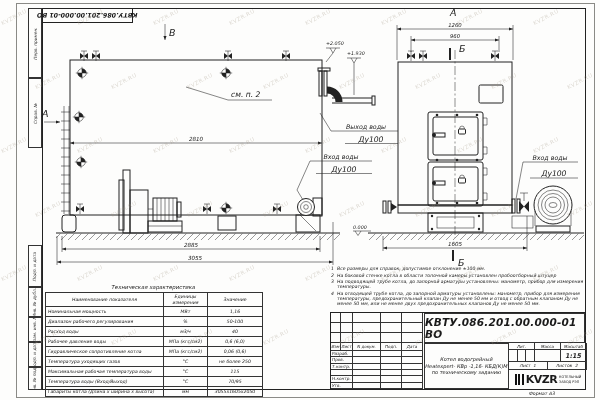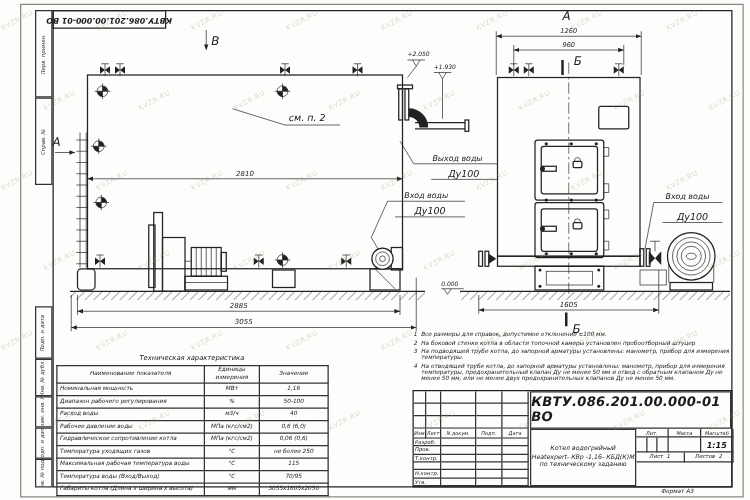--- a/index.html
+++ b/index.html
@@ -470,20 +470,28 @@
       <div class="rhead" style="height:8px;font-size:4.3px;">
         <div style="width:39px;gap:3px;">
           <span>Лист</span>
           <span>1</span>
         </div>
         <div style="width:39px;gap:3px;">
           <span>Листов</span>
           <span>2</span>
         </div>
       </div>
+      <div id="logo-row" style="height:19px;">
+        <div id="logo-bars"></div>
+        <div id="logo-txt">KVZR</div>
+        <div id="logo-sub">
+          <div>КОТЕЛЬНЫЙ</div>
+          <div>ЗАВОД РЭП</div>
+        </div>
+      </div>
     </div>
   </div>
 
   <div class="abs" id="format-label">Формат А3</div>
 
   <div class="abs" id="watermarks">
       <span class="wm" style="left: 0px; top: 14px;">KVZR.RU</span>
       <span class="wm" style="left: 76px; top: 14px;">KVZR.RU</span>
       <span class="wm" style="left: 152px; top: 14px;">KVZR.RU</span>
       <span class="wm" style="left: 228px; top: 14px;">KVZR.RU</span>

